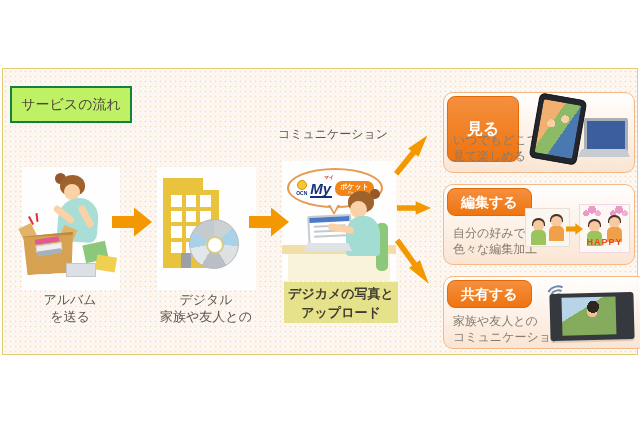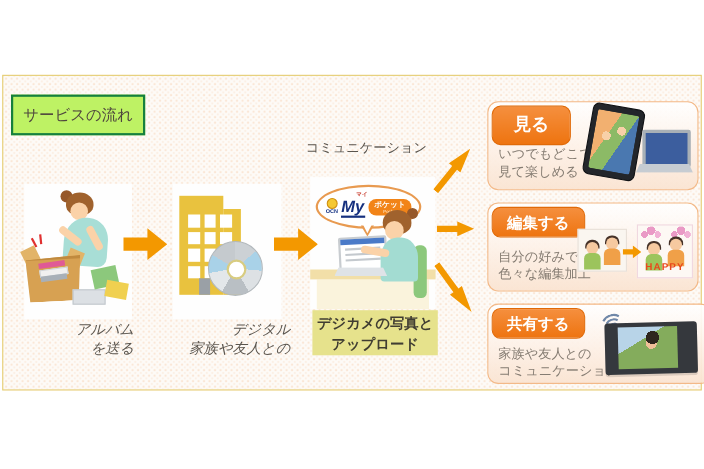--- a/index.html
+++ b/index.html
@@ -28,21 +28,21 @@
   
   .barrow{background:#f39800;clip-path:polygon(0 30%,55% 30%,55% 2%,100% 50%,55% 98%,55% 70%,0 70%);z-index:5;}
   .a1{left:112px;top:207px;width:40px;height:30px;}
   .a2{left:249px;top:207px;width:40px;height:30px;}
   .fan{height:14px;transform-origin:0 50%;z-index:5;}
   .fa-up{left:396px;top:167px;width:50px;transform:rotate(-51deg);}
   .fa-mid{left:397px;top:201px;width:34px;}
   .fa-down{left:397px;top:233px;width:54px;transform:rotate(54deg);}
 
   
-  .two-line{text-align:right;font-size:13px;line-height:17px;color:#5a554e;z-index:2;font-style:italic;}
+  .two-line{text-align:center;font-size:13px;line-height:17px;color:#5a554e;z-index:2;}
   .lbl1{left:18px;top:291px;width:104px;}
   .lbl2{left:148px;top:291px;width:116px;}
   .caption{left:268px;top:126px;width:130px;text-align:center;font-size:12px;line-height:16px;color:#5a554e;z-index:2;}
   .highlight{left:284px;top:282px;width:114px;height:41px;background:#e6e28c;display:flex;flex-direction:column;
     align-items:center;justify-content:center;font-size:13px;line-height:19px;font-weight:600;color:#403d32;z-index:2;}
 
   
   .w1-bun{left:33px;top:6px;width:11px;height:11px;border-radius:50%;background:#96582a;}
   .w1-hair{left:38px;top:8px;width:25px;height:21px;border-radius:50% 50% 45% 45%;background:#a0622d;}
   .w1-face{left:42px;top:17px;width:16px;height:16px;border-radius:50%;background:#fbd2a8;}
@@ -109,21 +109,21 @@
   .w3-chair{left:94px;top:62px;width:12px;height:48px;border-radius:5px;background:#8cc87c;z-index:1;}
 
   
   .card{left:443px;width:190px;border:1px solid #f3b988;border-radius:10px;
     background:linear-gradient(180deg,rgba(255,255,255,0.92) 0%,rgba(253,240,230,0.92) 55%,rgba(250,228,210,0.95) 100%);z-index:2;}
   .c1{top:92px;height:79px;}
   .c2{top:184px;height:79px;}
   .c3{top:276px;height:71px;padding-left:12px;}
   .fbtn{position:absolute;left:3px;top:3px;height:26px;line-height:26px;padding:0 13px;border-radius:8px;
     background:linear-gradient(#f58f3e,#ee7410);border:1px solid #e06a08;color:#fff;font-weight:bold;font-size:14px;}
-  .c1 .fbtn{height:28px;line-height:28px;font-size:16px;padding:3px 19px;}
+  .c1 .fbtn{height:28px;line-height:28px;font-size:16px;padding:18px 19px;}
   .fdesc{position:absolute;left:9px;font-size:12px;line-height:16px;color:#857c72;}
   .c1 .fdesc{top:39px;} .c2 .fdesc{top:40px;} .c3 .fdesc{top:36px;}
 
   
   .tablet{left:90px;top:3px;width:46px;height:64px;background:#23262b;border-radius:6px;transform:rotate(10deg);
     border:1px solid #101215;}
   .tablet-screen{position:absolute;left:4px;top:5px;right:4px;bottom:5px;border-radius:2px;
     background-image:radial-gradient(circle at 30% 42%,#f8d0a8 0 4px,transparent 4px),
       radial-gradient(circle at 64% 30%,#f8d0a8 0 4px,transparent 4px),
       linear-gradient(115deg,#f2b070 0 35%,#8cba66 35% 60%,#4a78b0 60% 100%);}

